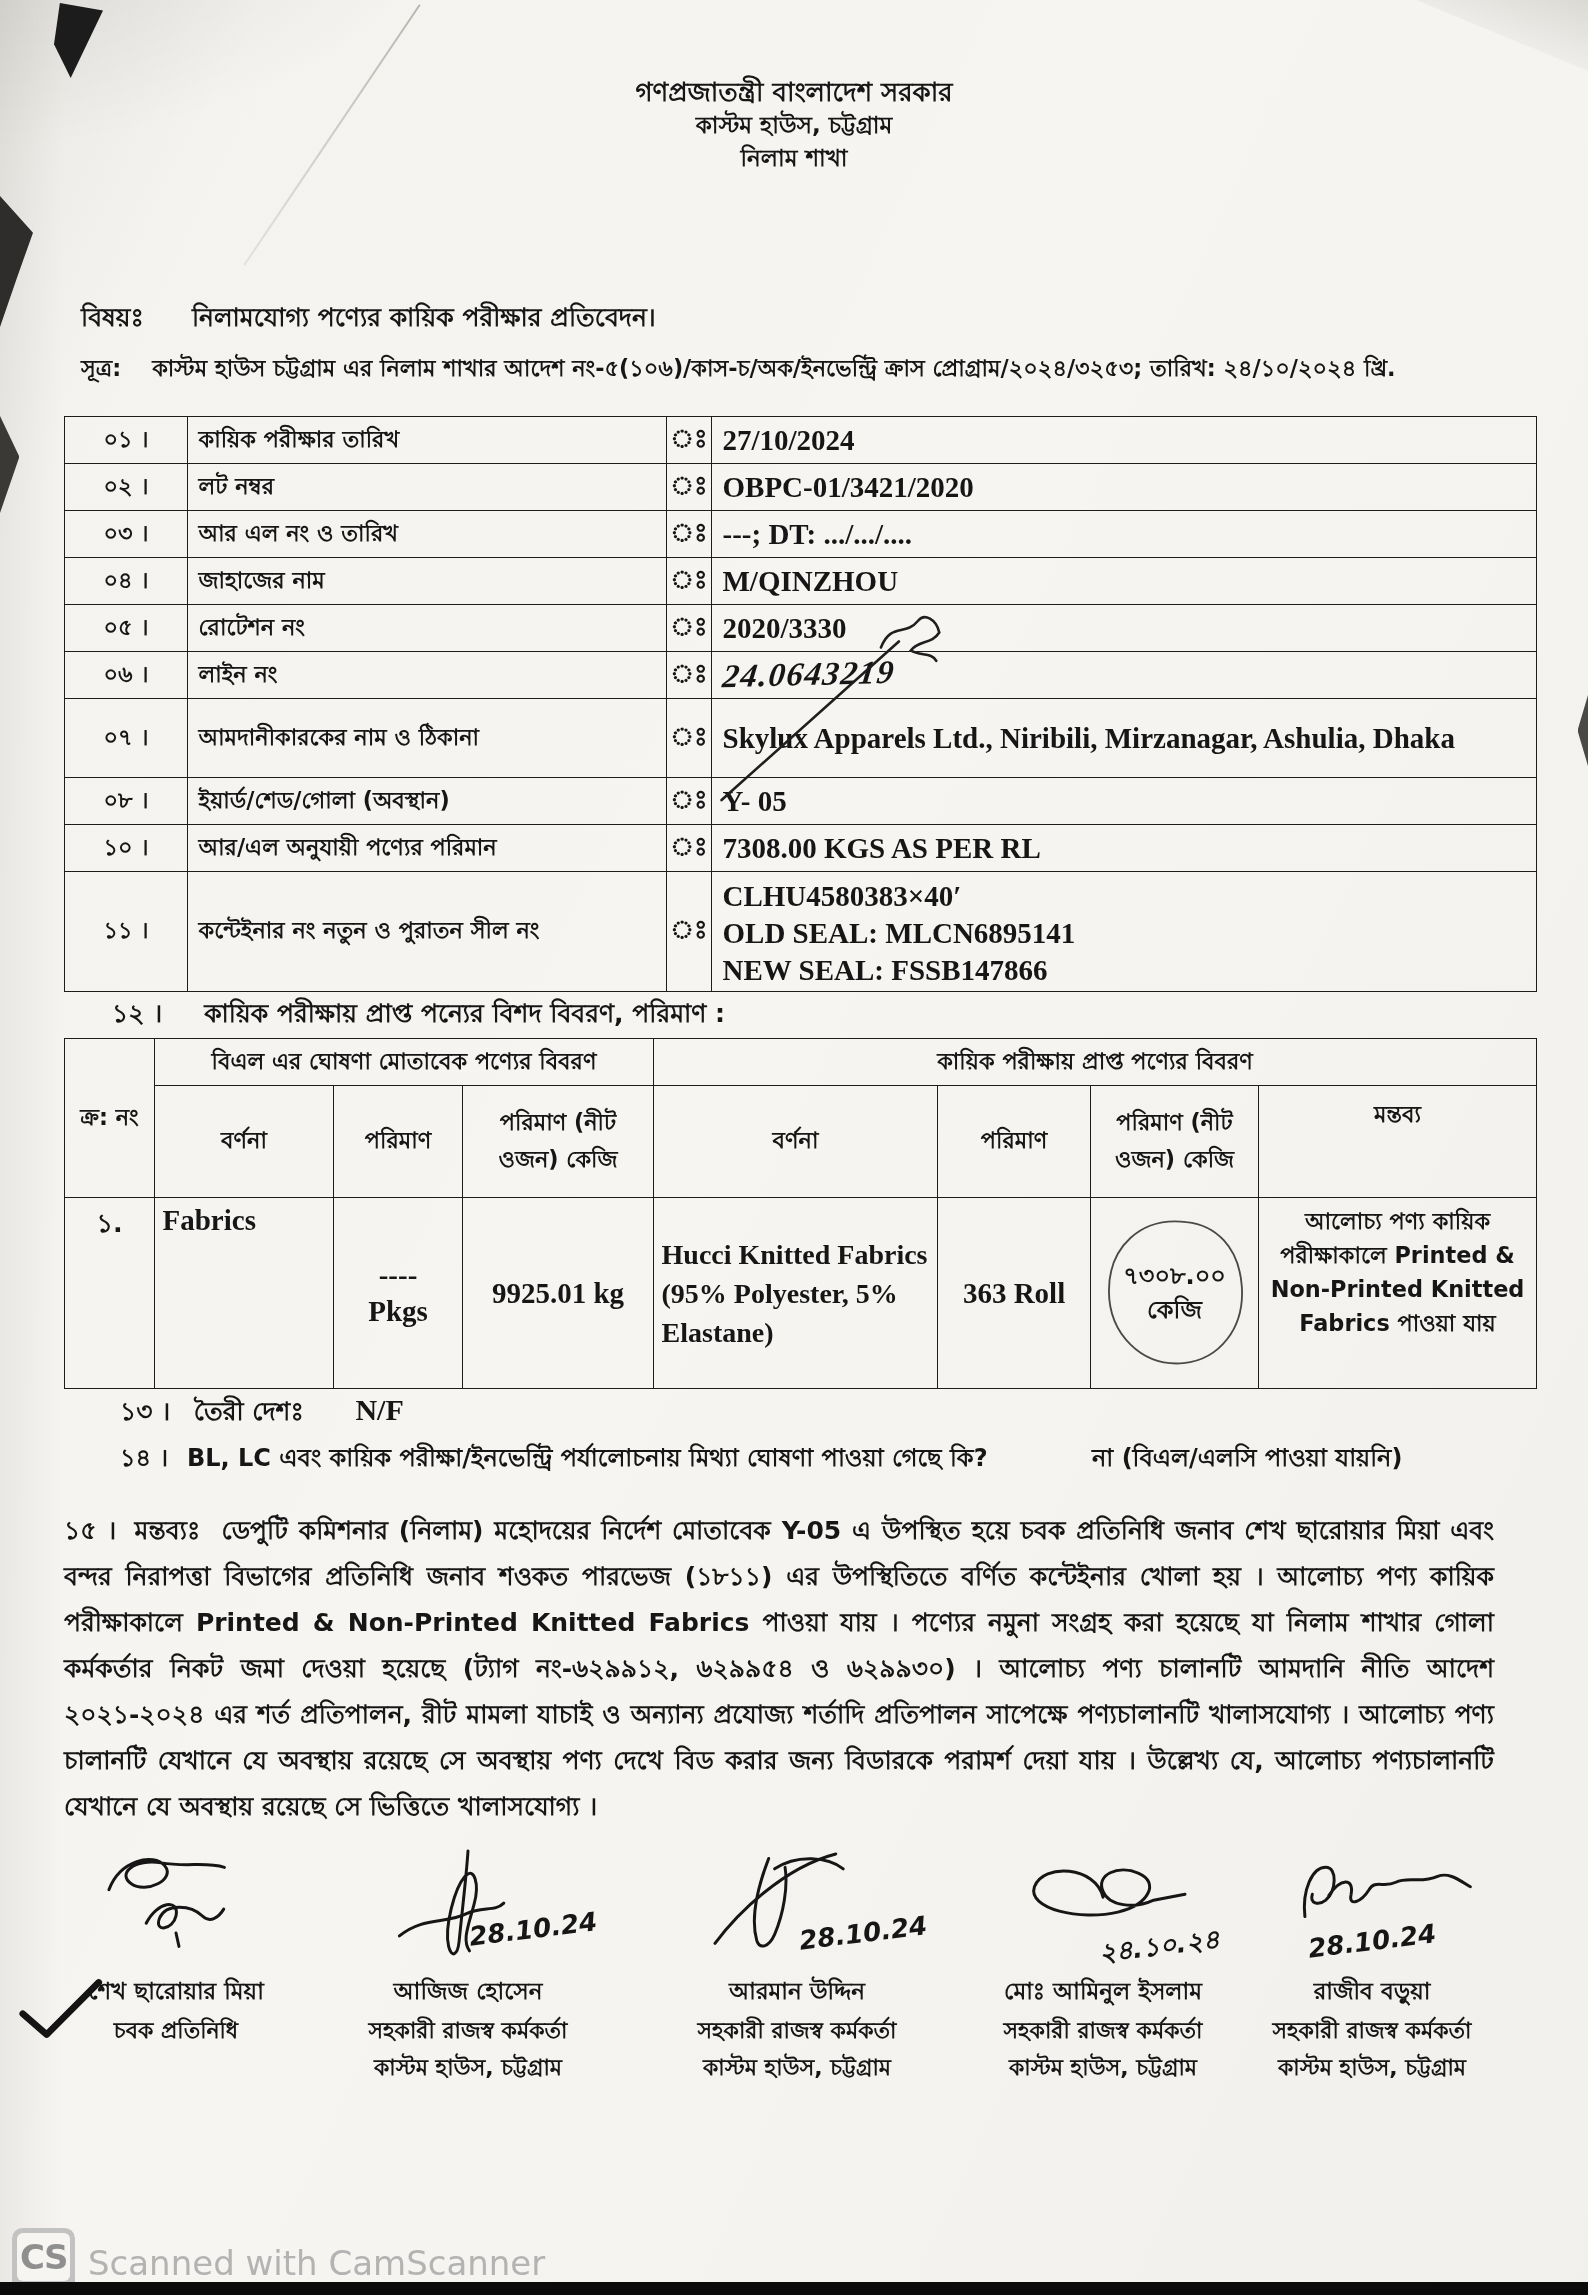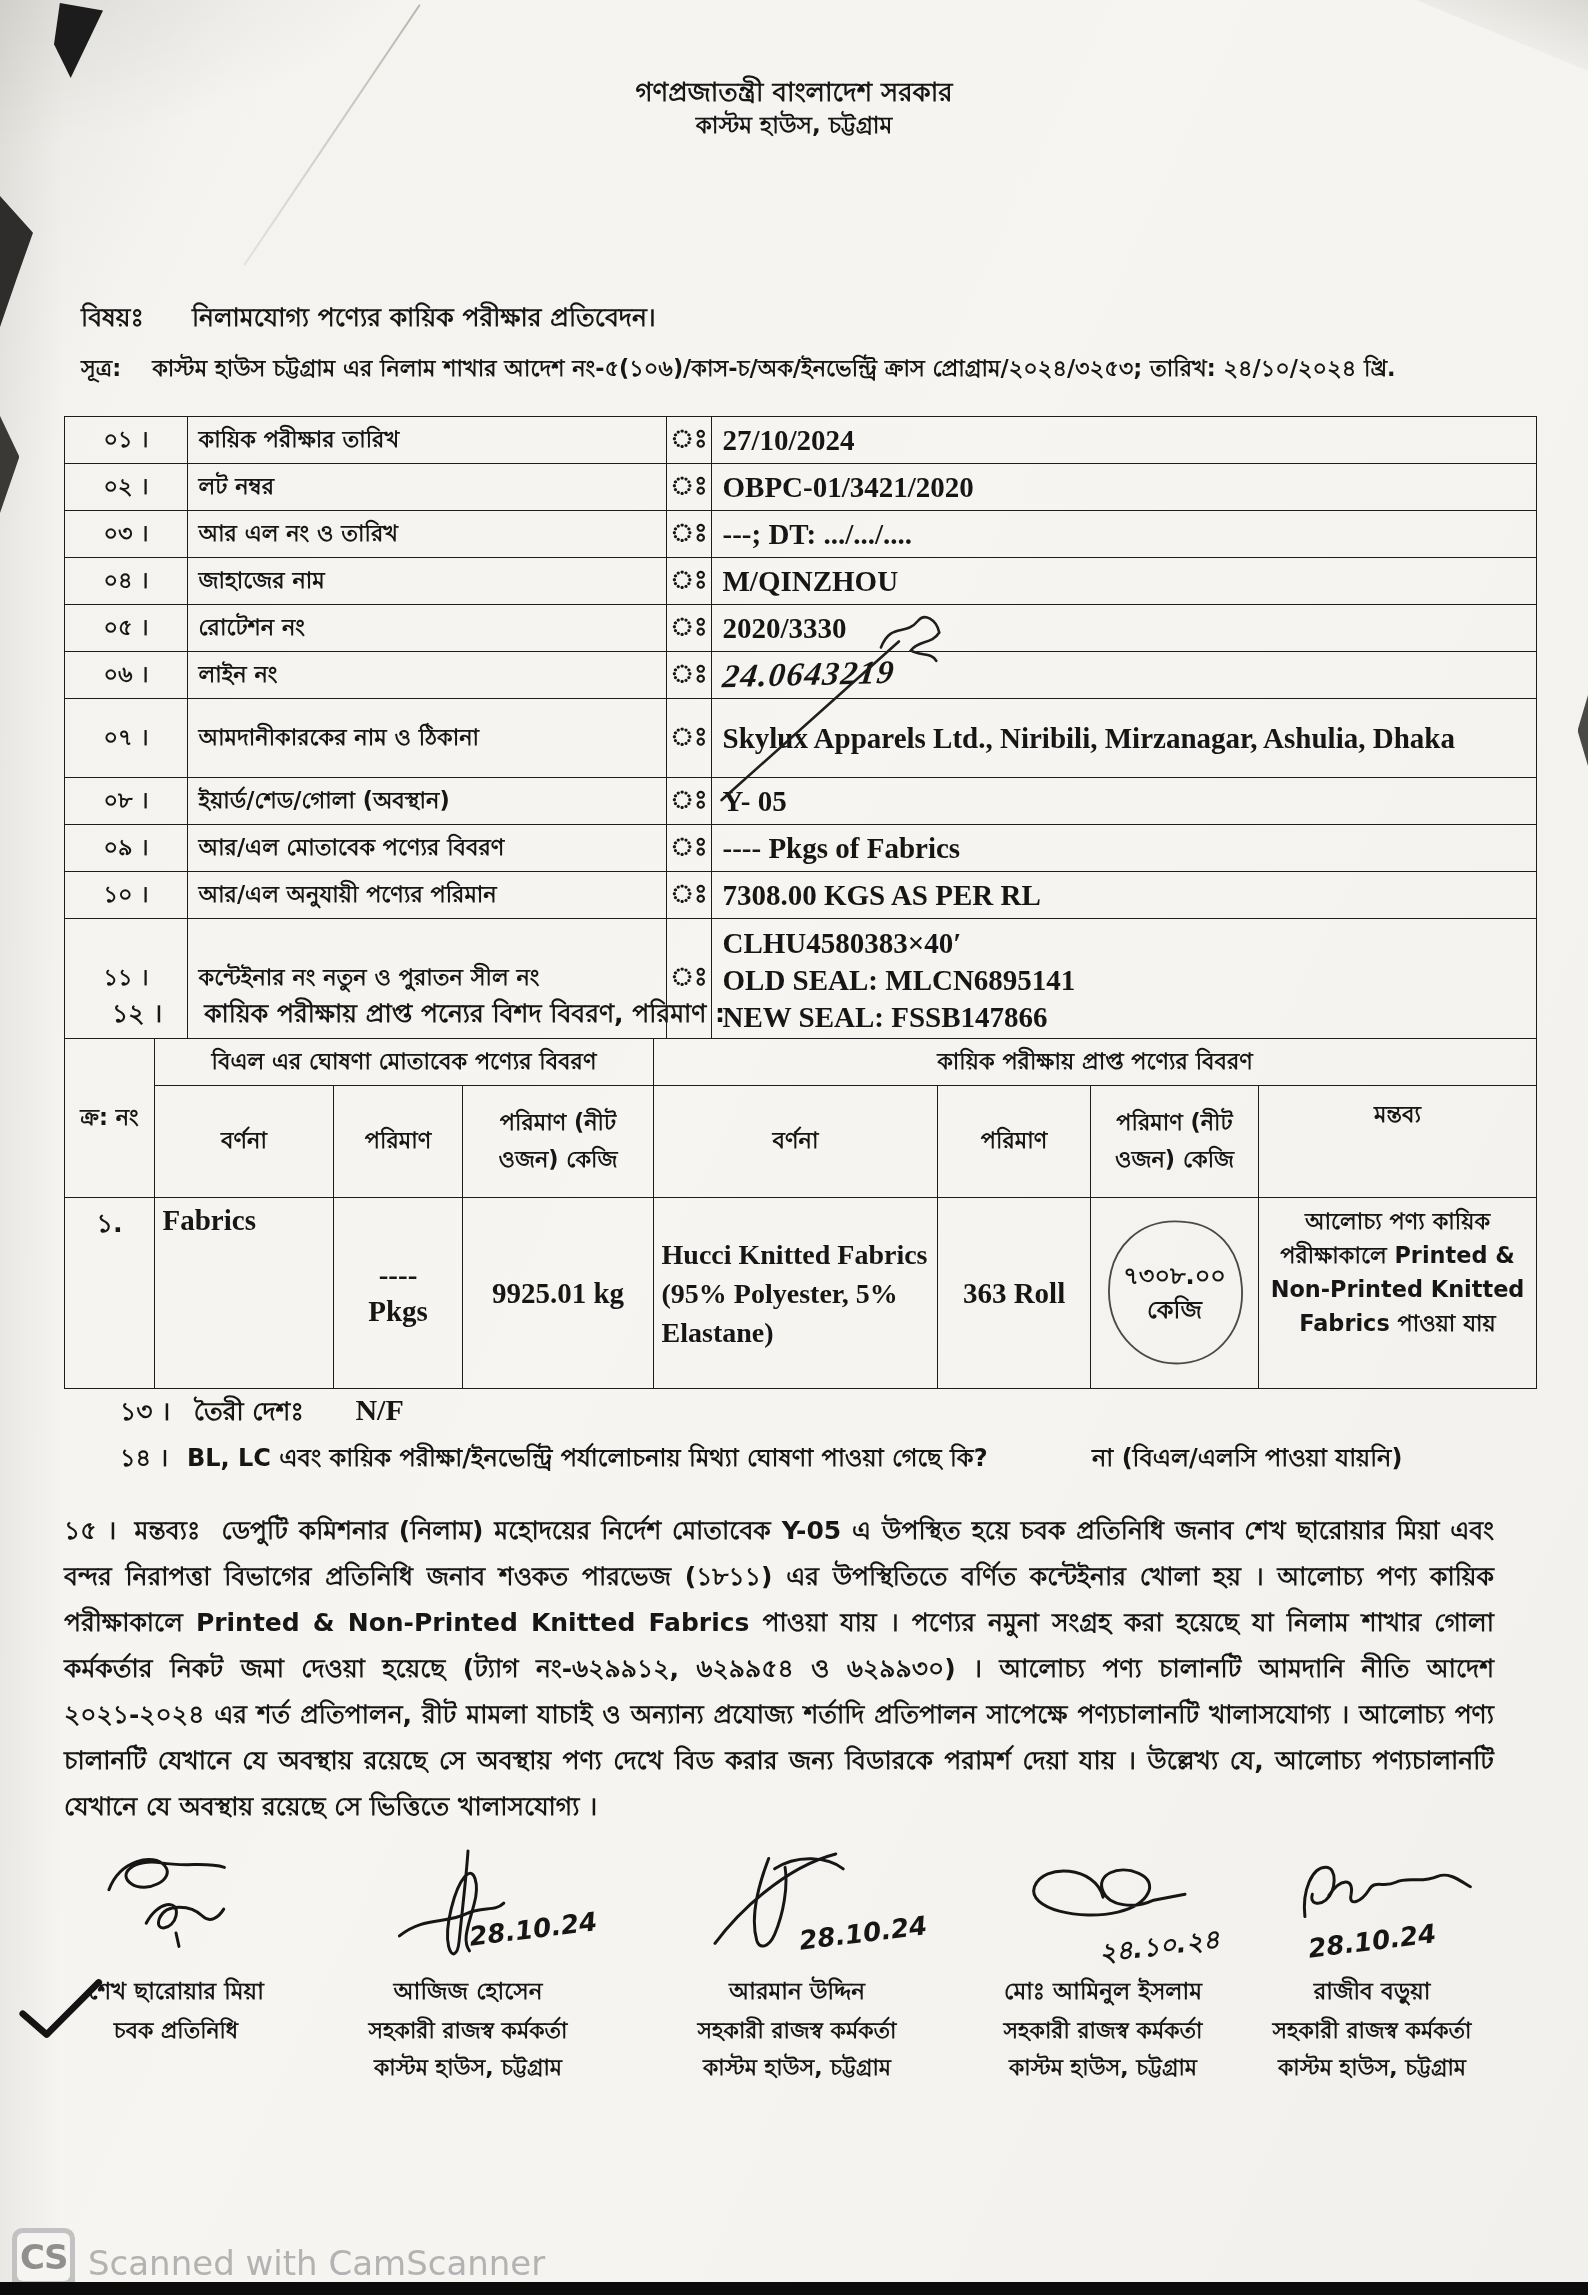--- a/index.html
+++ b/index.html
@@ -102,20 +102,21 @@
   <div class="art art-tl"></div>
   <div class="art art-l1"></div>
   <div class="art art-l2"></div>
   <div class="art art-r1"></div>
   <div class="art crease"></div>
   <div class="art art-tr"></div>
 
   <div class="hdr">
     <div class="h1">গণপ্রজাতন্ত্রী বাংলাদেশ সরকার</div>
     <div class="h2">কাস্টম হাউস, চট্টগ্রাম</div>
+    <div class="h3">নিলাম শাখা</div>
   </div>
 
   <div class="subj">
     <span>বিষয়ঃ</span>
     <span>নিলামযোগ্য পণ্যের কায়িক পরীক্ষার প্রতিবেদন।</span>
   </div>
   <div class="ref">
     <span>সূত্র:</span>
     <span>কাস্টম হাউস চট্টগ্রাম এর নিলাম শাখার আদেশ নং-৫(১০৬)/কাস-চ/অক/ইনভেন্ট্রি ক্রাস প্রোগ্রাম/২০২৪/৩২৫৩; তারিখ: ২৪/১০/২০২৪ খ্রি.</span>
   </div>
@@ -170,26 +171,20 @@
       <td class="sl">০৭ ।</td>
       <td class="lbl">আমদানীকারকের নাম ও ঠিকানা</td>
       <td class="sep">ঃ</td>
       <td class="val val-justify">Skylux Apparels Ltd., Niribili, Mirzanagar, Ashulia, Dhaka</td>
     </tr>
     <tr style="height:42px">
       <td class="sl">০৮ ।</td>
       <td class="lbl">ইয়ার্ড/শেড/গোলা (অবস্থান)</td>
       <td class="sep">ঃ</td>
       <td class="val">Y- 05</td>
-    </tr>
-    <tr style="height:41px">
-      <td class="sl">০৯ ।</td>
-      <td class="lbl">আর/এল মোতাবেক পণ্যের বিবরণ</td>
-      <td class="sep">ঃ</td>
-      <td class="val">---- Pkgs of Fabrics</td>
     </tr>
     <tr style="height:45px">
       <td class="sl">১০ ।</td>
       <td class="lbl">আর/এল অনুযায়ী পণ্যের পরিমান</td>
       <td class="sep">ঃ</td>
       <td class="val">7308.00 KGS AS PER RL</td>
     </tr>
     <tr style="height:118px">
       <td class="sl">১১ ।</td>
       <td class="lbl">কন্টেইনার নং নতুন ও পুরাতন সীল নং</td>

